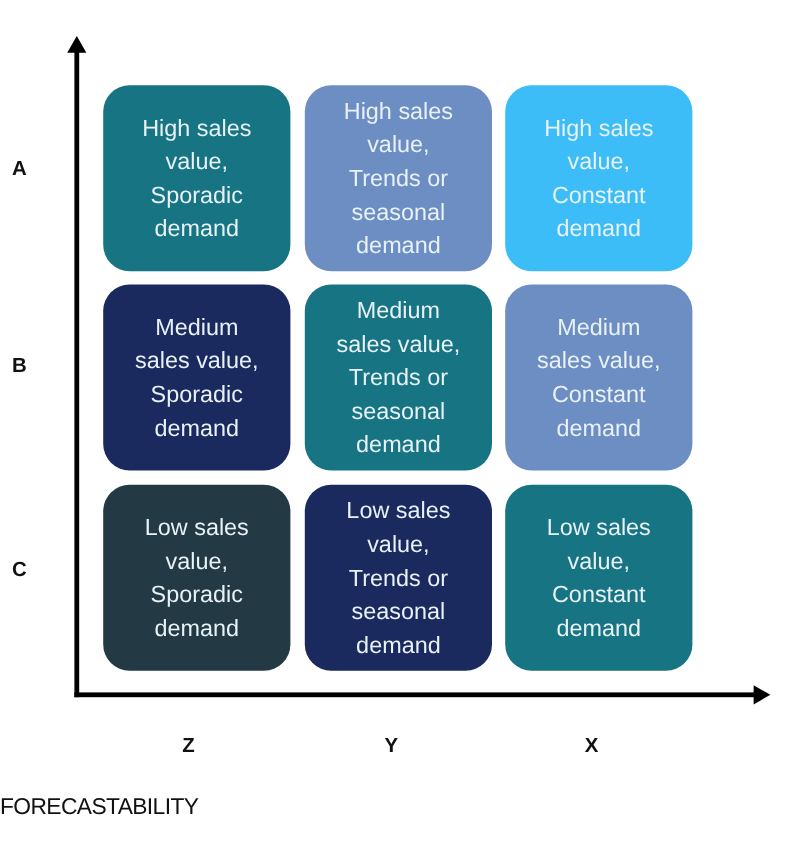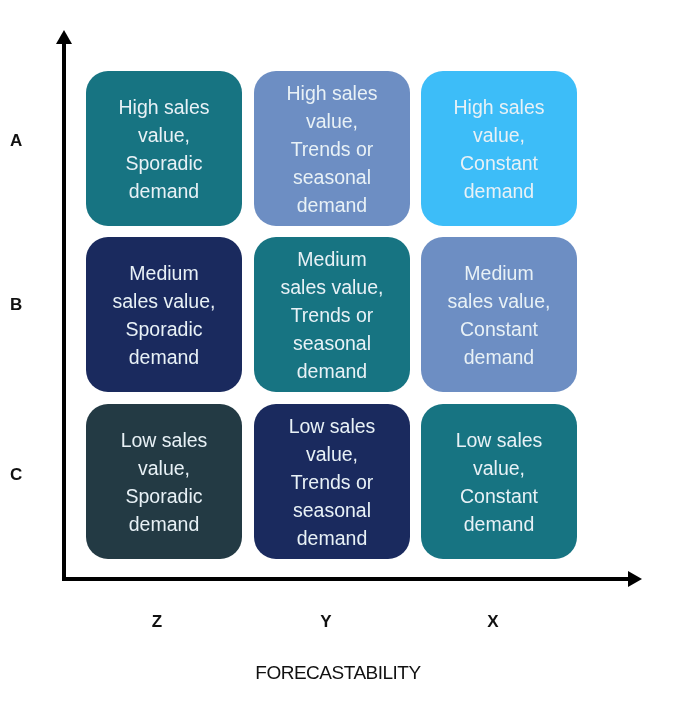--- a/index.html
+++ b/index.html
@@ -6,21 +6,21 @@
   body { width: 676px; height: 702px; position: relative; overflow: hidden;
          font-family: "Liberation Sans", "DejaVu Sans", sans-serif; }
   .axis-y { position: absolute; left: 62px; top: 42px; width: 4px; height: 539px; background: #000; }
   .axis-y-arrow { position: absolute; left: 56px; top: 30px; width: 0; height: 0;
        border-left: 8px solid transparent; border-right: 8px solid transparent; border-bottom: 14px solid #000; }
   .axis-x { position: absolute; left: 62px; top: 577px; width: 570px; height: 4px; background: #000; }
   .axis-x-arrow { position: absolute; left: 628px; top: 571px; width: 0; height: 0;
        border-top: 8px solid transparent; border-bottom: 8px solid transparent; border-left: 14px solid #000; }
   .row-label { position: absolute; left: 10px; font-weight: bold; font-size: 17px; color: #111; }
   .col-label { position: absolute; top: 612px; font-weight: bold; font-size: 17px; color: #111; width: 40px; text-align: center; }
-  .axis-title { position: absolute; top: 662px; left: 0; width: 676px; text-align: center;
+  .axis-title { position: absolute; top: 662px; left: 0; width: 676px; 
        font-size: 19px; color: #111; letter-spacing: -0.5px; }
   .cell { position: absolute; width: 156px; border-radius: 22px; display: flex; align-items: center;
        justify-content: center; text-align: center; color: #e8f1f6; font-size: 19.5px; line-height: 28px; }
   .cell span { display: block; white-space: pre-line; }
 </style>
 </head>
 <body>
 
 <div class="axis-y"></div>
 <div class="axis-y-arrow"></div>

